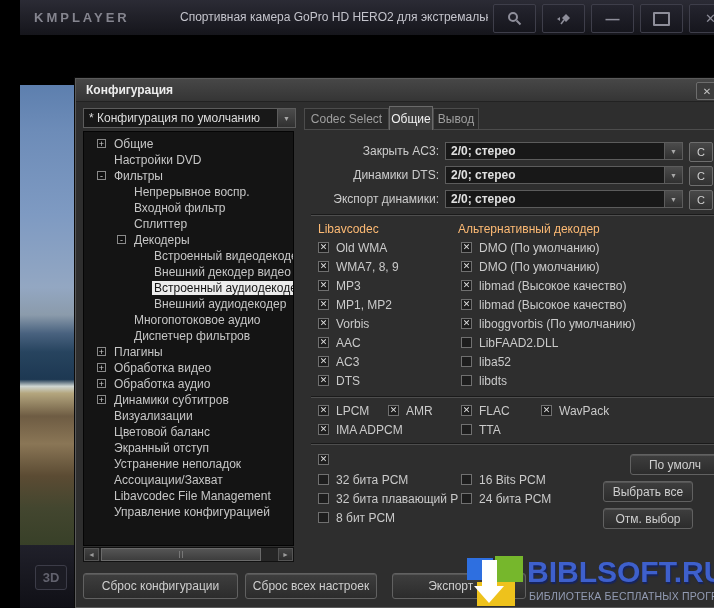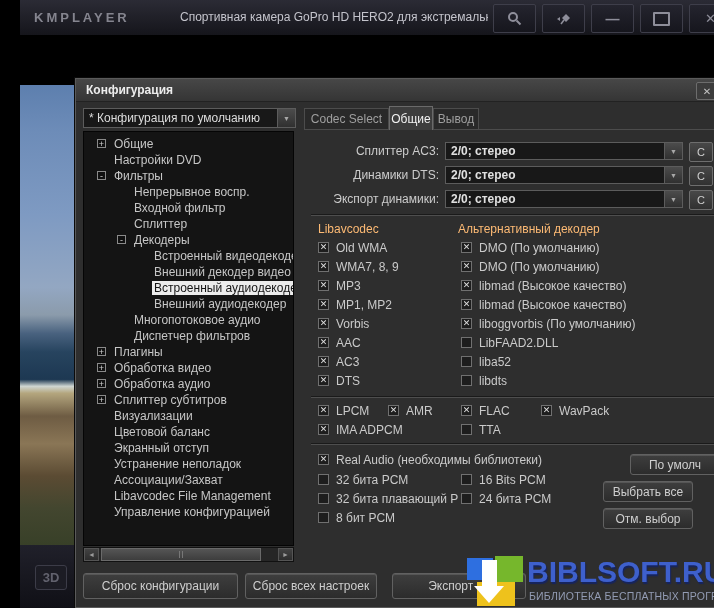--- a/index.html
+++ b/index.html
@@ -180,42 +180,42 @@
       <div class="trow l2"><i class="exp">-</i><span class="tlabel">Декодеры</span></div>
       <div class="trow l3"><span class="tlabel">Встроенный видеодекодер</span></div>
       <div class="trow l3"><span class="tlabel">Внешний декодер видео</span></div>
       <div class="trow l3 sel"><span class="tlabel">Встроенный аудиодекодер</span></div>
       <div class="trow l3"><span class="tlabel">Внешний аудиодекодер</span></div>
       <div class="trow l2"><span class="tlabel">Многопотоковое аудио</span></div>
       <div class="trow l2"><span class="tlabel">Диспетчер фильтров</span></div>
       <div class="trow l1"><i class="exp">+</i><span class="tlabel">Плагины</span></div>
       <div class="trow l1"><i class="exp">+</i><span class="tlabel">Обработка видео</span></div>
       <div class="trow l1"><i class="exp">+</i><span class="tlabel">Обработка аудио</span></div>
-      <div class="trow l1"><i class="exp">+</i><span class="tlabel">Сплиттер субтитров</span></div>
+      <div class="trow l1"><i class="exp">+</i><span class="tlabel">Динамики субтитров</span></div>
       <div class="trow l1"><span class="tlabel">Визуализации</span></div>
       <div class="trow l1"><span class="tlabel">Цветовой баланс</span></div>
       <div class="trow l1"><span class="tlabel">Экранный отступ</span></div>
       <div class="trow l1"><span class="tlabel">Устранение неполадок</span></div>
       <div class="trow l1"><span class="tlabel">Ассоциации/Захват</span></div>
       <div class="trow l1"><span class="tlabel">Libavcodec File Management</span></div>
       <div class="trow l1"><span class="tlabel">Управление конфигурацией</span></div>
     </div>
 
     <div class="hscroll">
       <div class="harrow" style="left:0">
           <span>◄</span>
         </div>
       <div class="hthumb"></div>
       <div class="harrow" style="right:0">
           <span>►</span>
         </div>
     </div>
 
     <div class="row" style="top:63px">
-      <span class="sp-label">Сплиттер AC3:</span>
+      <span class="sp-label">Закрыть AC3:</span>
       <div class="sp-select">
         <span class="sp-sel-text">2/0; стерео</span>
         <span class="sel-arrow">
             <i style="font-style:normal">▼</i>
           </span>
       </div>
       <div class="cbtn">
           <span>C</span>
         </div>
     </div>
@@ -316,21 +316,20 @@
       <i class="cb" style="left:14px">✕</i>
         <span class="cblabel" style="left:32px">IMA ADPCM</span>
       <i class="cb" style="left:157px"></i>
         <span class="cblabel" style="left:175px">TTA</span>
     </div>
 
     <div class="sep" style="top:365px"></div>
 
     <div class="row" style="top:373px">
       <i class="cb" style="left:14px">✕</i>
-      <span class="cblabel clip" style="left:32px;width:310px">Real Audio (необходимы библиотеки)</span>
     </div>
     <div class="row" style="top:393px">
       <i class="cb" style="left:14px"></i>
         <span class="cblabel" style="left:32px">32 бита PCM</span>
       <i class="cb" style="left:157px"></i>
         <span class="cblabel" style="left:175px">16 Bits PCM</span>
     </div>
     <div class="row" style="top:412px">
       <i class="cb" style="left:14px"></i>
         <span class="cblabel clip" style="left:32px;width:122px">32 бита плавающий PCM</span>

